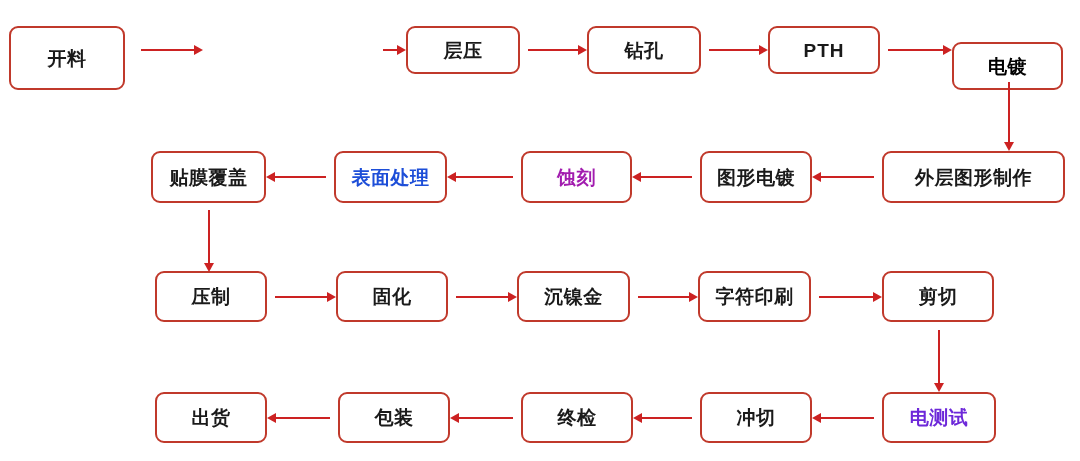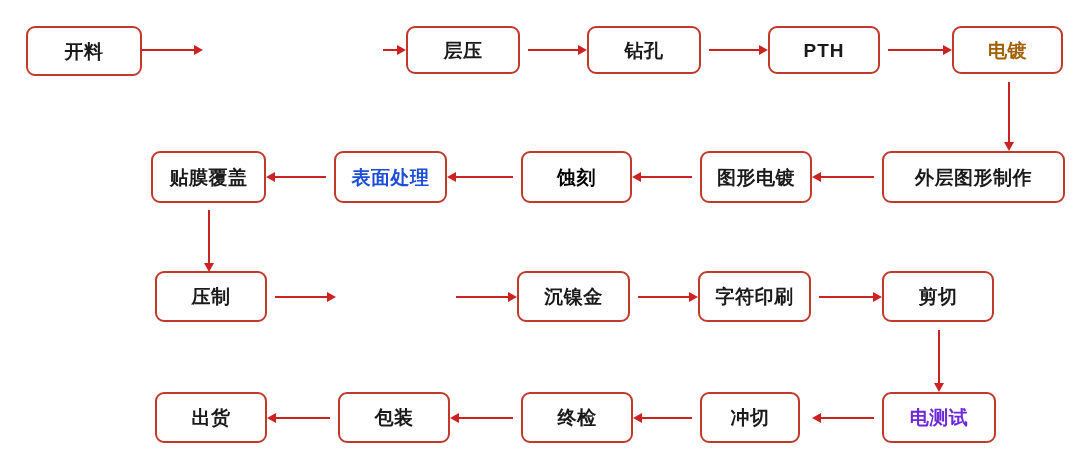--- a/index.html
+++ b/index.html
@@ -67,66 +67,69 @@
   .head-down {
     border-left: 5.5px solid transparent;
     border-right: 5.5px solid transparent;
     border-top: 9px solid #cc2222;
   }
 </style>
 </head>
 <body>
 
 <div id="flowchart">
-    <div class="node" style="left: 26px; top: 26px; width: 116px; height: 50px; border-color: rgb(192, 57, 43); color: rgb(26, 26, 26);">
+    <div class="node" style="left: 9px; top: 26px; width: 116px; height: 64px; border-color: rgb(192, 57, 43); color: rgb(26, 26, 26);">
       <span>开料</span>
     </div>
     <div class="node" style="left: 406px; top: 26px; width: 114px; height: 48px; border-color: rgb(192, 57, 43); color: rgb(26, 26, 26);">
       <span>层压</span>
     </div>
     <div class="node" style="left: 587px; top: 26px; width: 114px; height: 48px; border-color: rgb(192, 57, 43); color: rgb(26, 26, 26);">
       <span>钻孔</span>
     </div>
     <div class="node latin" style="left: 768px; top: 26px; width: 112px; height: 48px; border-color: rgb(192, 57, 43); color: rgb(26, 26, 26);">
       <span>PTH</span>
     </div>
-    <div class="node" style="left: 952px; top: 26px; width: 111px; height: 48px; border-color: rgb(192, 57, 43); color: #a16207;">
+    <div class="node" style="left: 952px; top: 42px; width: 111px; height: 48px; border-color: rgb(192, 57, 43); color: #000000;">
       <span>电镀</span>
     </div>
     <div class="node" style="left: 882px; top: 151px; width: 183px; height: 52px; border-color: rgb(192, 57, 43); color: rgb(26, 26, 26);">
       <span>外层图形制作</span>
     </div>
     <div class="node" style="left: 700px; top: 151px; width: 112px; height: 52px; border-color: rgb(192, 57, 43); color: rgb(26, 26, 26); align-items: center;">
       <span>图形电镀</span>
     </div>
-    <div class="node" style="left: 521px; top: 151px; width: 111px; height: 52px; border-color: rgb(192, 57, 43); color: #000000;">
+    <div class="node" style="left: 521px; top: 151px; width: 111px; height: 52px; border-color: rgb(192, 57, 43); color: #a21caf;">
       <span>蚀刻</span>
     </div>
     <div class="node" style="left: 334px; top: 151px; width: 113px; height: 52px; border-color: rgb(192, 57, 43); color: #1d4ed8;">
       <span>表面处理</span>
     </div>
     <div class="node" style="left: 151px; top: 151px; width: 115px; height: 52px; border-color: rgb(192, 57, 43); color: rgb(26, 26, 26);">
       <span>贴膜覆盖</span>
     </div>
     <div class="node" style="left: 155px; top: 271px; width: 112px; height: 51px; border-color: rgb(192, 57, 43); color: rgb(26, 26, 26);">
       <span>压制</span>
+    </div>
+    <div class="node" style="left: 336px; top: 271px; width: 112px; height: 51px; border-color: rgb(192, 57, 43); color: rgb(26, 26, 26);">
+      <span>固化</span>
     </div>
     <div class="node" style="left: 517px; top: 271px; width: 113px; height: 51px; border-color: rgb(192, 57, 43); color: rgb(26, 26, 26);">
       <span>沉镍金</span>
     </div>
     <div class="node" style="left: 698px; top: 271px; width: 113px; height: 51px; border-color: rgb(192, 57, 43); color: rgb(26, 26, 26);">
       <span>字符印刷</span>
     </div>
     <div class="node" style="left: 882px; top: 271px; width: 112px; height: 51px; border-color: rgb(192, 57, 43); color: rgb(26, 26, 26);">
       <span>剪切</span>
     </div>
     <div class="node" style="left: 882px; top: 392px; width: 114px; height: 51px; border-color: rgb(192, 57, 43); color: #6d28d9;">
       <span>电测试</span>
     </div>
-    <div class="node" style="left: 700px; top: 392px; width: 100px; height: 51px; border-color: rgb(192, 57, 43); color: rgb(26, 26, 26);">
+    <div class="node" style="left: 700px; top: 392px; width: 112px; height: 51px; border-color: rgb(192, 57, 43); color: rgb(26, 26, 26);">
       <span>冲切</span>
     </div>
     <div class="node" style="left: 521px; top: 392px; width: 112px; height: 51px; border-color: rgb(192, 57, 43); color: rgb(26, 26, 26);">
       <span>终检</span>
     </div>
     <div class="node" style="left: 338px; top: 392px; width: 112px; height: 51px; border-color: rgb(192, 57, 43); color: rgb(26, 26, 26);">
       <span>包装</span>
     </div>
     <div class="node" style="left: 155px; top: 392px; width: 112px; height: 51px; border-color: rgb(192, 57, 43); color: rgb(26, 26, 26);">
       <span>出货</span>

